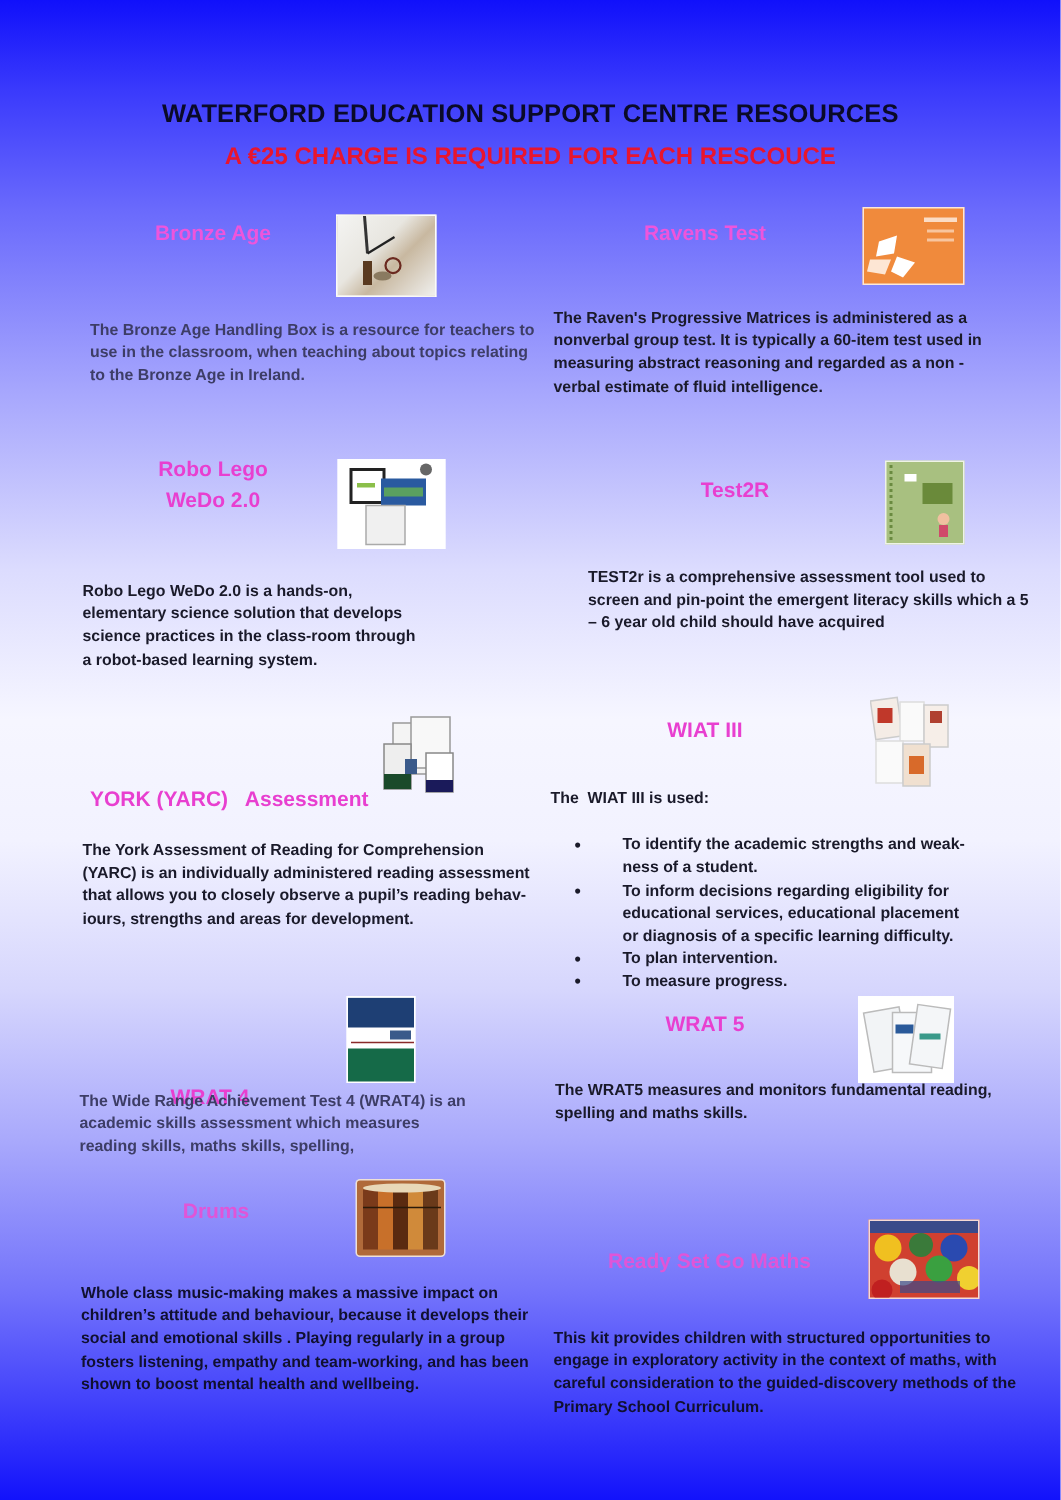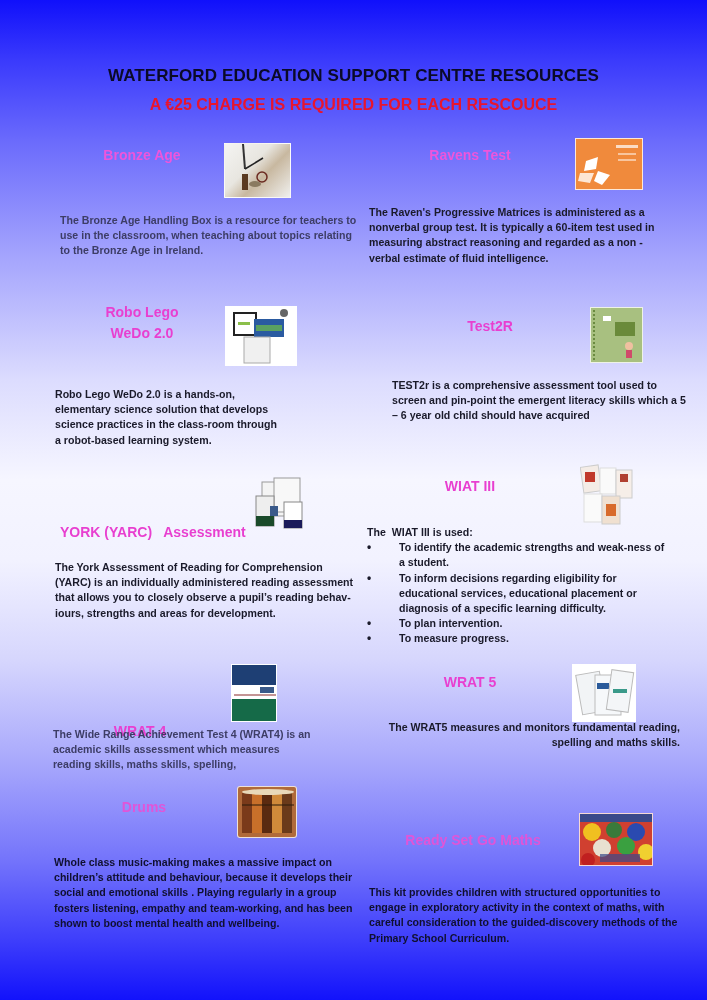--- a/index.html
+++ b/index.html
@@ -24,21 +24,21 @@
     color:#e83fd0; font-weight:bold; font-size:14px; text-align:center; line-height:21px;
   }
   .body-text {
     font-size:10.6px; font-weight:bold; line-height:15.2px; color:#1a1a2a;
   }
   .body-text.grey { color:#3d3d66; }
   .thumb {
     border:1px solid rgba(255,255,255,0.8);
     box-sizing:border-box; overflow:hidden;
   }
-  ul.bullets { list-style:none; margin:0; padding:0; }
+  ul.bullets { list-style:none; margin:16px; padding:0; }
   ul.bullets li { position:relative; padding-left:32px; }
   ul.bullets li::before {
     content:"\2022"; position:absolute; left:0; top:0; font-size:12px;
   }
 </style>
 </head>
 <body>
 
 <div class="abs title">WATERFORD EDUCATION SUPPORT CENTRE  RESOURCES</div>
 <div class="abs subtitle">A €25 CHARGE IS REQUIRED FOR EACH RESCOUCE</div>
@@ -161,21 +161,21 @@
 </div>
 <div class="abs thumb" style="left:572px; top:664px; width:64px; height:58px; background:#fff;">
   <svg width="64" height="58">
     <rect x="6" y="8" width="24" height="40" fill="#f2f4f6" stroke="#bbb" transform="rotate(-10 18 28)"></rect>
     <rect x="22" y="10" width="26" height="40" fill="#f6f8fa" stroke="#bbb"></rect>
     <rect x="24" y="18" width="12" height="6" fill="#2a5a9a"></rect>
     <rect x="36" y="6" width="22" height="40" fill="#f4f6f8" stroke="#bbb" transform="rotate(8 47 26)"></rect>
     <rect x="40" y="24" width="14" height="4" fill="#3a9a8a"></rect>
   </svg>
 </div>
-<div class="abs body-text" style="left:370px; top:720px; width:310px;text-align:right;">The WRAT5 measures and monitors fundamental reading, spelling and maths skills.</div>
+<div class="abs body-text" style="left:370px; top:720px; width:310px;">The WRAT5 measures and monitors fundamental reading, spelling and maths skills.</div>
 
 <div class="abs heading" style="left:104px; top:797px; width:80px; color:#e055d8;">
   <div>Drums</div>
 </div>
 <div class="abs thumb" style="left:237px; top:786px; width:60px; height:52px; background:#b06a3a; border-radius:3px;">
   <svg width="60" height="52">
     <rect x="4" y="6" width="10" height="40" fill="#7a3a1a"></rect>
     <rect x="14" y="4" width="10" height="42" fill="#c8702a"></rect>
     <rect x="24" y="6" width="10" height="40" fill="#5a2a10"></rect>
     <rect x="34" y="4" width="10" height="42" fill="#d08a3a"></rect>

